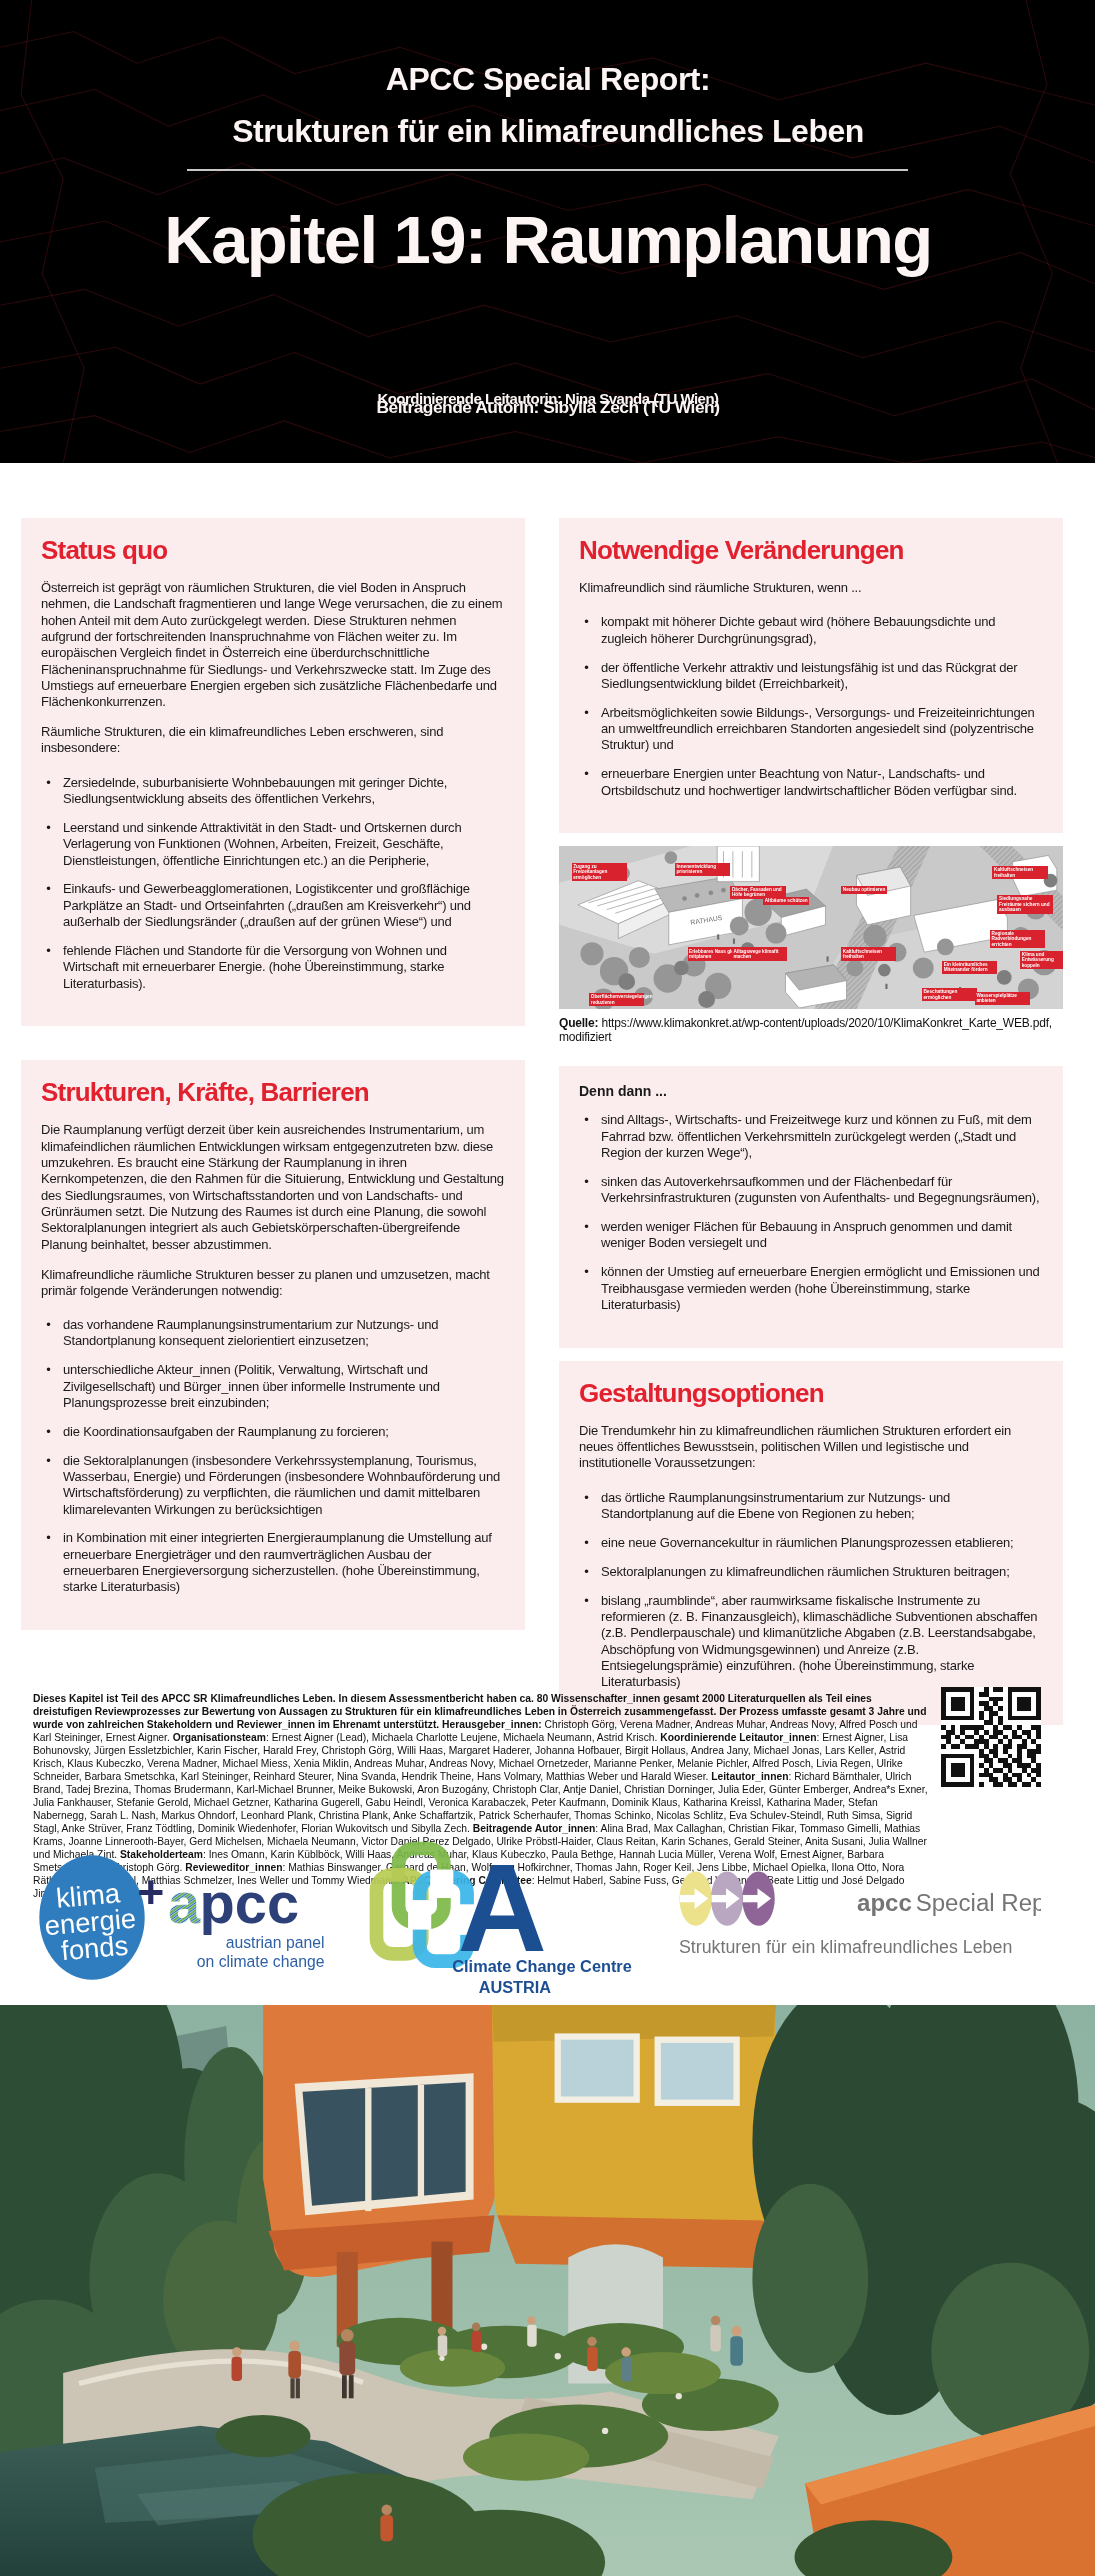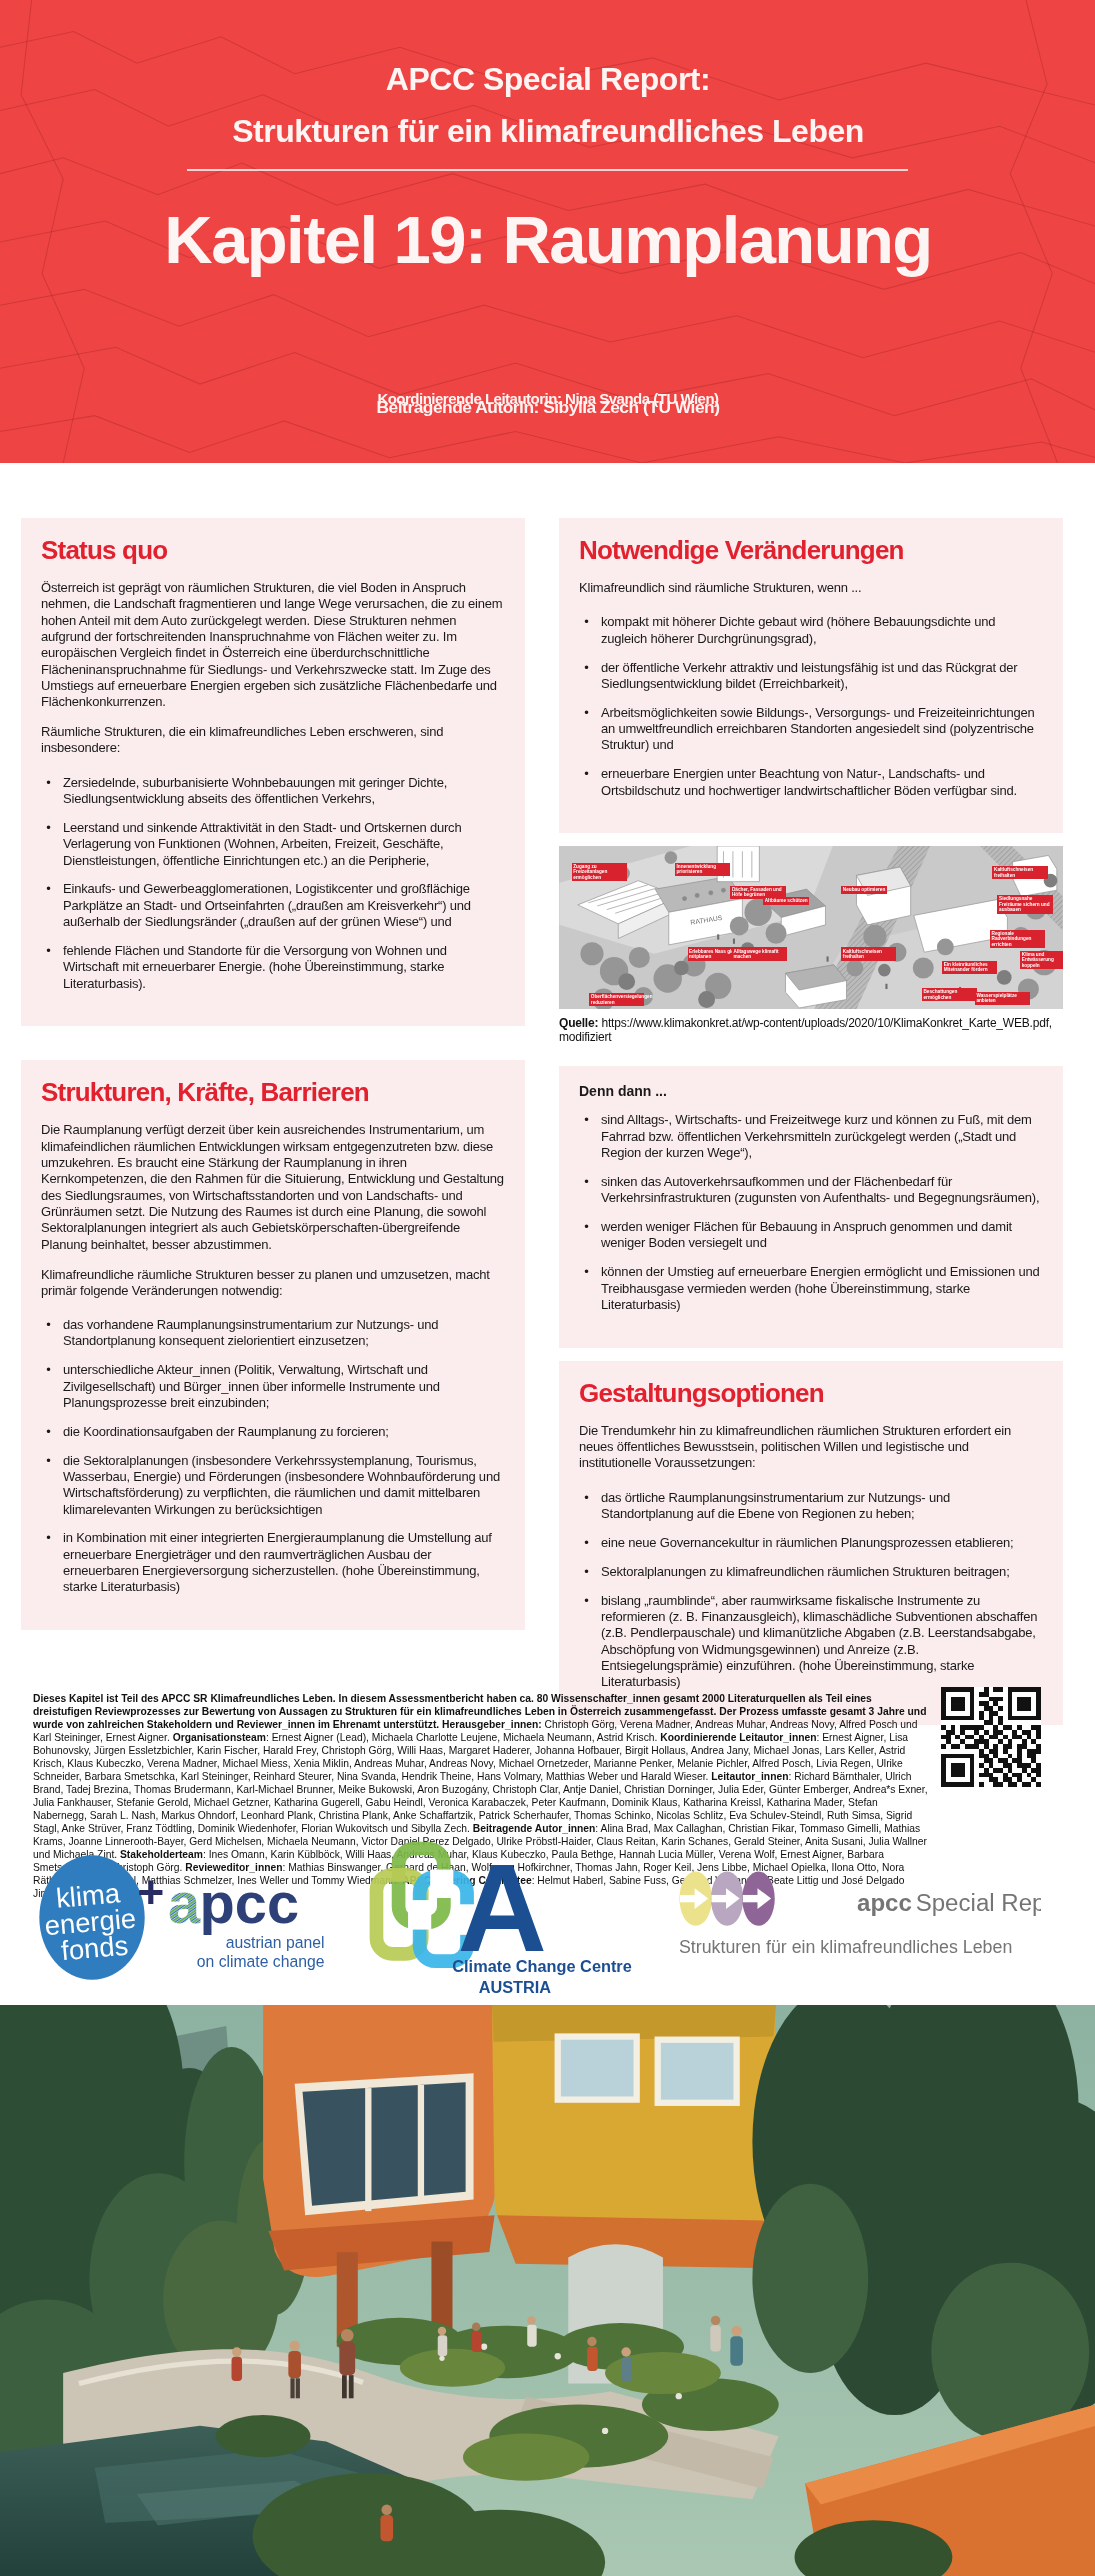--- a/index.html
+++ b/index.html
@@ -1,20 +1,20 @@
 <!DOCTYPE html>
 <html style="font-size:8.4px"><head>
 <meta charset="utf-8">
 <style>
   html,body{margin:0;padding:0;background:#ffffff;}
   .poster{position:relative;width:1096px;height:2576px;background:#ffffff;overflow:hidden;
           font-family:"Liberation Sans",sans-serif;color:#1a1a1a;}
 
   
-  .header{position:absolute;left:0;top:0;width:1096px;height:463px;background:#ef4444;overflow:hidden;}
+  .header{position:absolute;left:0;top:0;width:1096px;height:463px;background:#000000;overflow:hidden;}
   .header svg{position:absolute;left:0;top:0;}
   .h-line{position:absolute;left:0;width:100%;text-align:center;color:#fdf5f3;font-weight:bold;letter-spacing:-0.5px;}
   .h-t1{top:61px;font-size:32px;}
   .h-t2{top:113px;font-size:32px;}
   .h-div{position:absolute;top:169px;left:187px;width:721px;height:1.6px;background:rgba(255,255,255,.78);}
   .h-chap{top:201px;font-size:67px;letter-spacing:-1.6px;}
   .h-a1{top:390px;font-size:15px;}
   .h-a2{top:397px;font-size:17.4px;}
 
   

